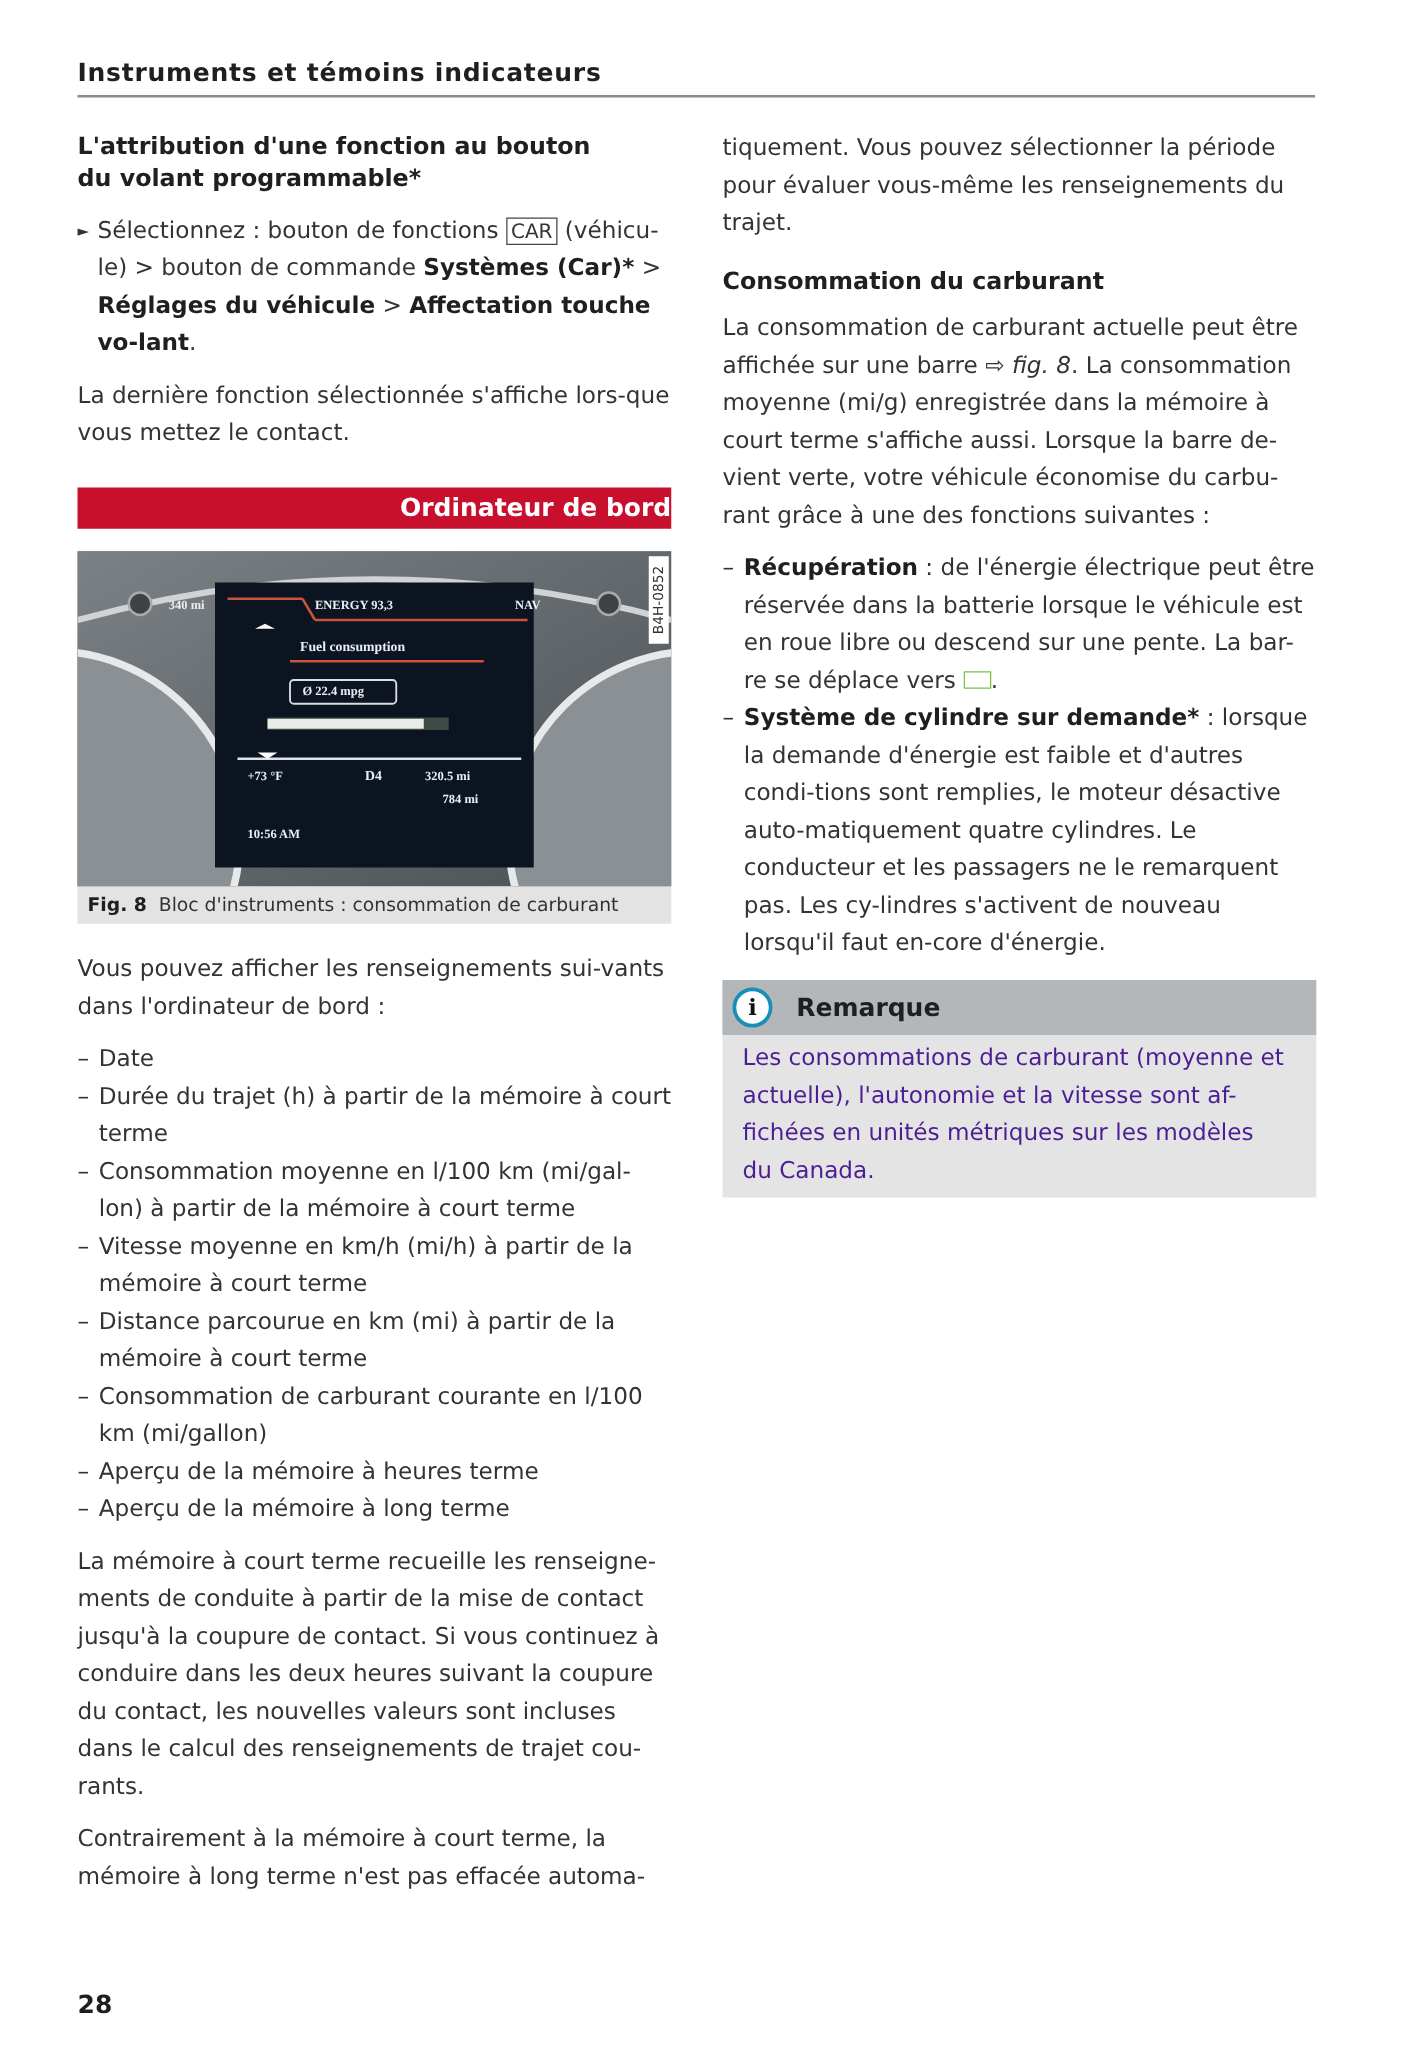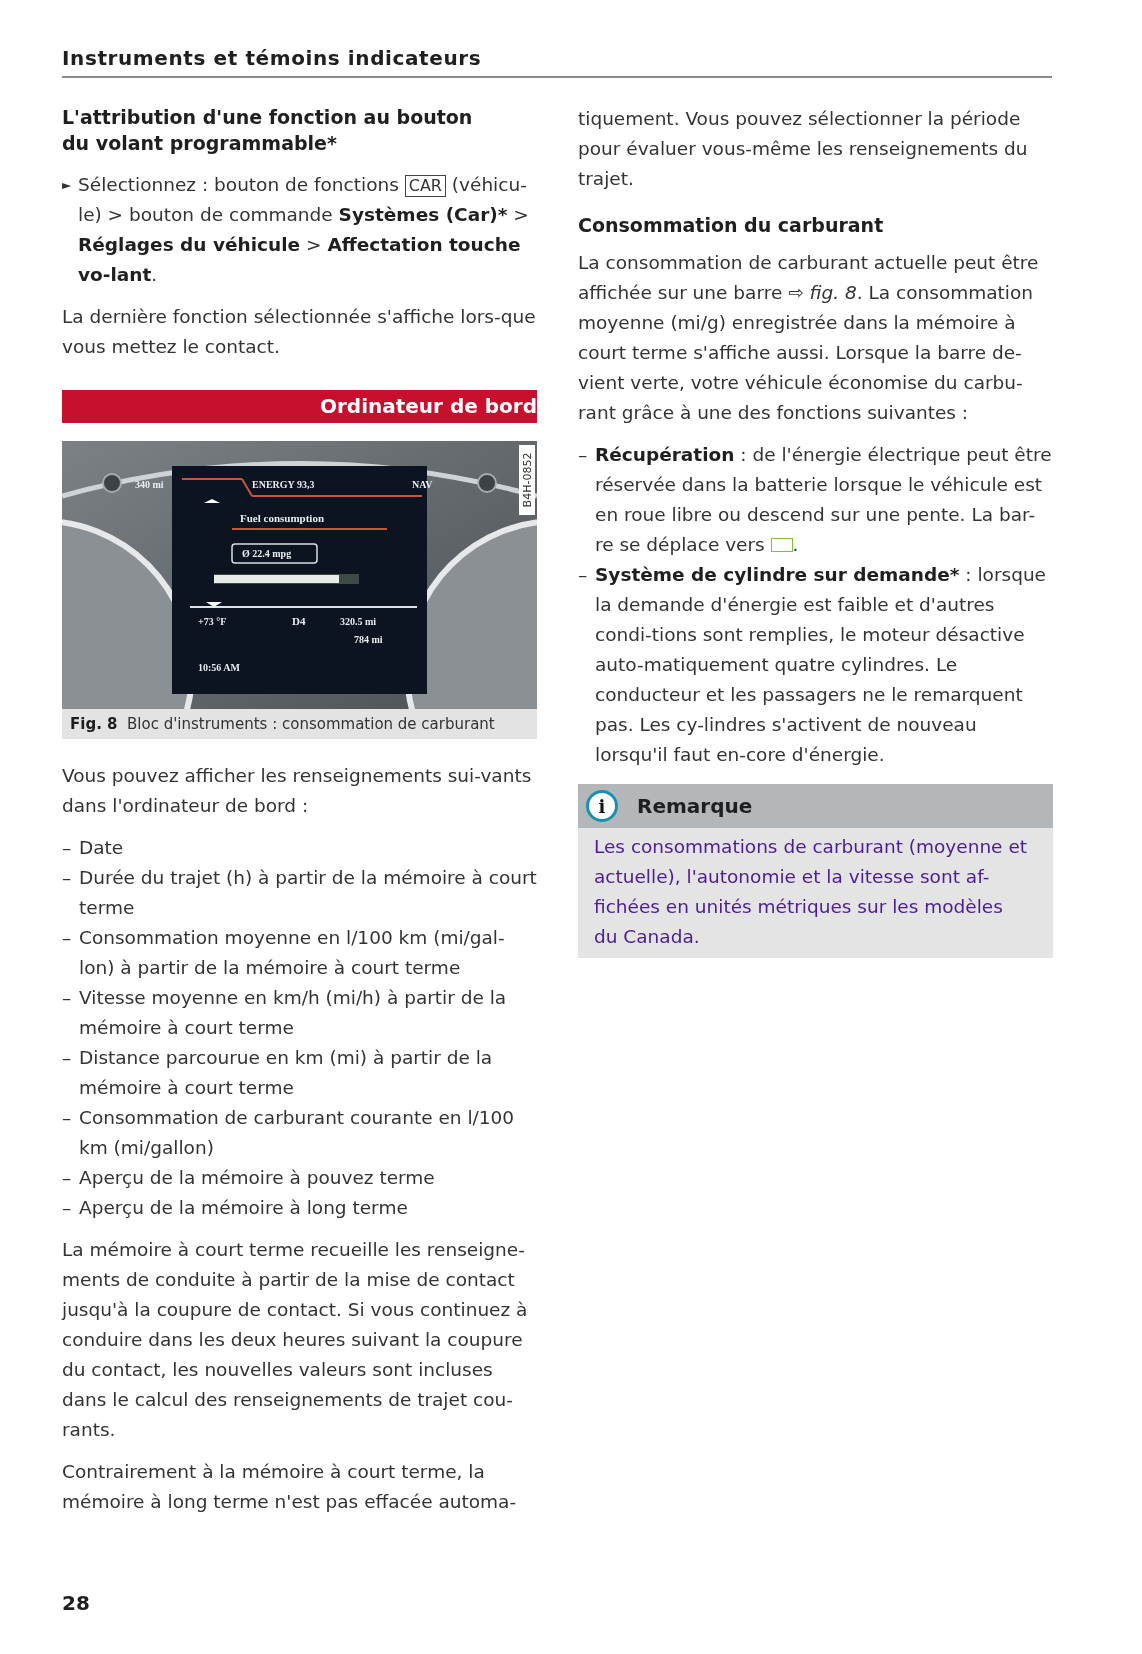--- a/index.html
+++ b/index.html
@@ -158,21 +158,21 @@
     <li>
         <span class="dash">–</span>
         <span>Distance parcourue en km (mi) à partir de la mémoire à court terme</span>
       </li>
     <li>
         <span class="dash">–</span>
         <span>Consommation de carburant courante en l/100 km (mi/gallon)</span>
       </li>
     <li>
         <span class="dash">–</span>
-        <span>Aperçu de la mémoire à pouvez terme</span>
+        <span>Aperçu de la mémoire à heures terme</span>
       </li>
     <li>
         <span class="dash">–</span>
         <span>Aperçu de la mémoire à long terme</span>
       </li>
   </ul>
 
   <p class="txt">La mémoire à court terme recueille les renseigne-ments de conduite à partir de la mise de contact jusqu'à la coupure de contact. Si vous continuez à conduire dans les deux heures suivant la coupure du contact, les nouvelles valeurs sont incluses dans le calcul des renseignements de trajet cou-rants.</p>
   <p class="txt">Contrairement à la mémoire à court terme, la mémoire à long terme n'est pas effacée automa-</p>
 </div>

